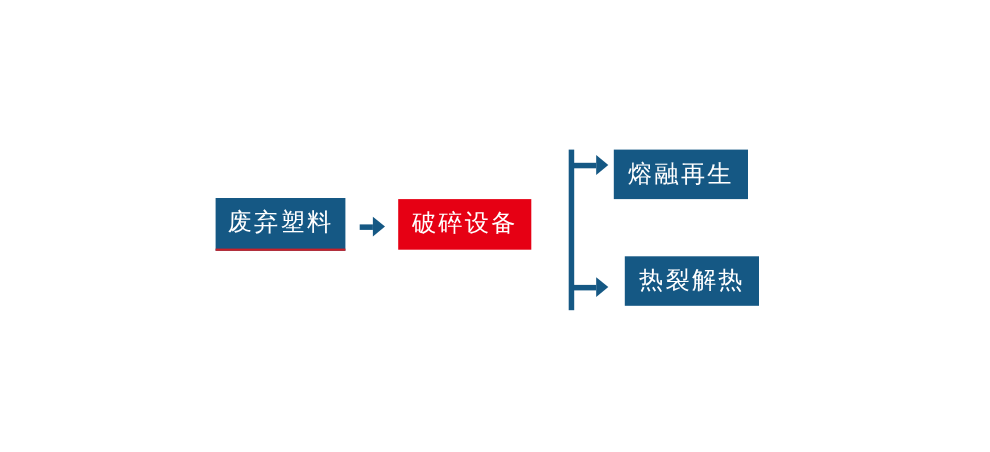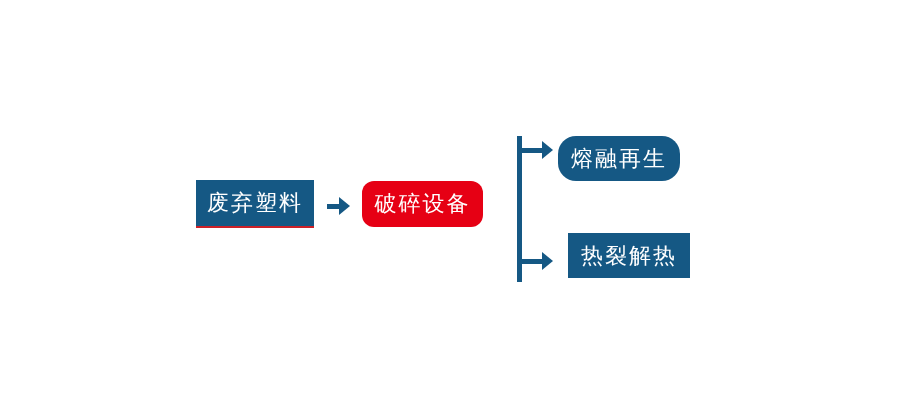--- a/index.html
+++ b/index.html
@@ -60,32 +60,32 @@
 
   <div class="node node-blue node-underlined" style="left:196px;top:180px;width:118px;height:48px;">
     <span class="node-label">废弃塑料</span>
   </div>
 
   <div class="h-arrow" style="left:327px;top:197px;width:23px;">
     <span class="shaft"></span>
     <span class="head"></span>
   </div>
 
-  <div class="node node-red" style="left:362px;top:181px;width:121px;height:46px;border-radius:12px;">
+  <div class="node node-red" style="left:362px;top:181px;width:121px;height:46px;">
     <span class="node-label">破碎设备</span>
   </div>
 
   <div class="v-line" style="left:517px;top:136px;width:5px;height:146px;"></div>
 
   <div class="h-arrow" style="left:521px;top:141px;width:32px;">
     <span class="shaft"></span>
     <span class="head"></span>
   </div>
 
-  <div class="node node-blue" style="left:558px;top:136px;width:122px;height:45px;border-radius:18px;">
+  <div class="node node-blue" style="left:558px;top:136px;width:122px;height:45px;">
     <span class="node-label">熔融再生</span>
   </div>
 
   <div class="h-arrow" style="left:521px;top:252px;width:32px;">
     <span class="shaft"></span>
     <span class="head"></span>
   </div>
 
   <div class="node node-blue" style="left:568px;top:233px;width:122px;height:45px;">
     <span class="node-label">热裂解热</span>

